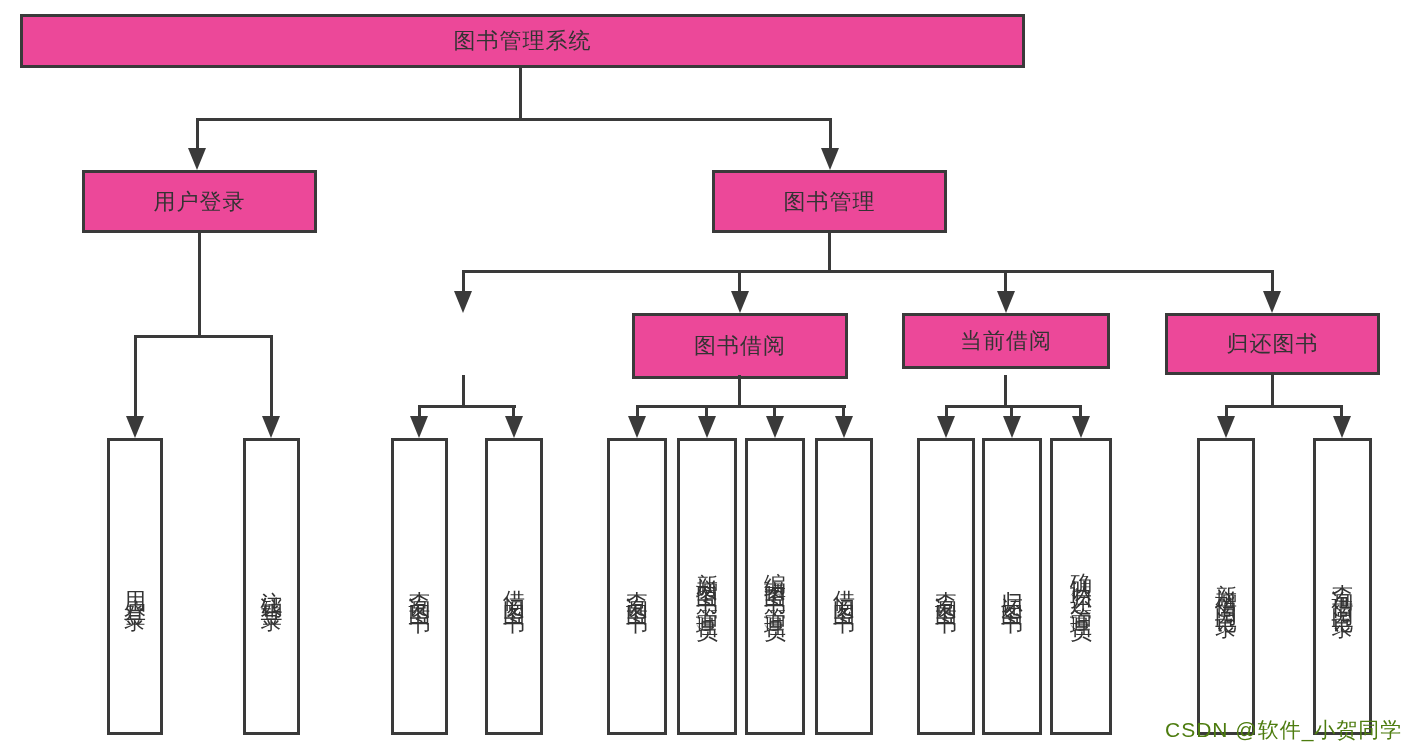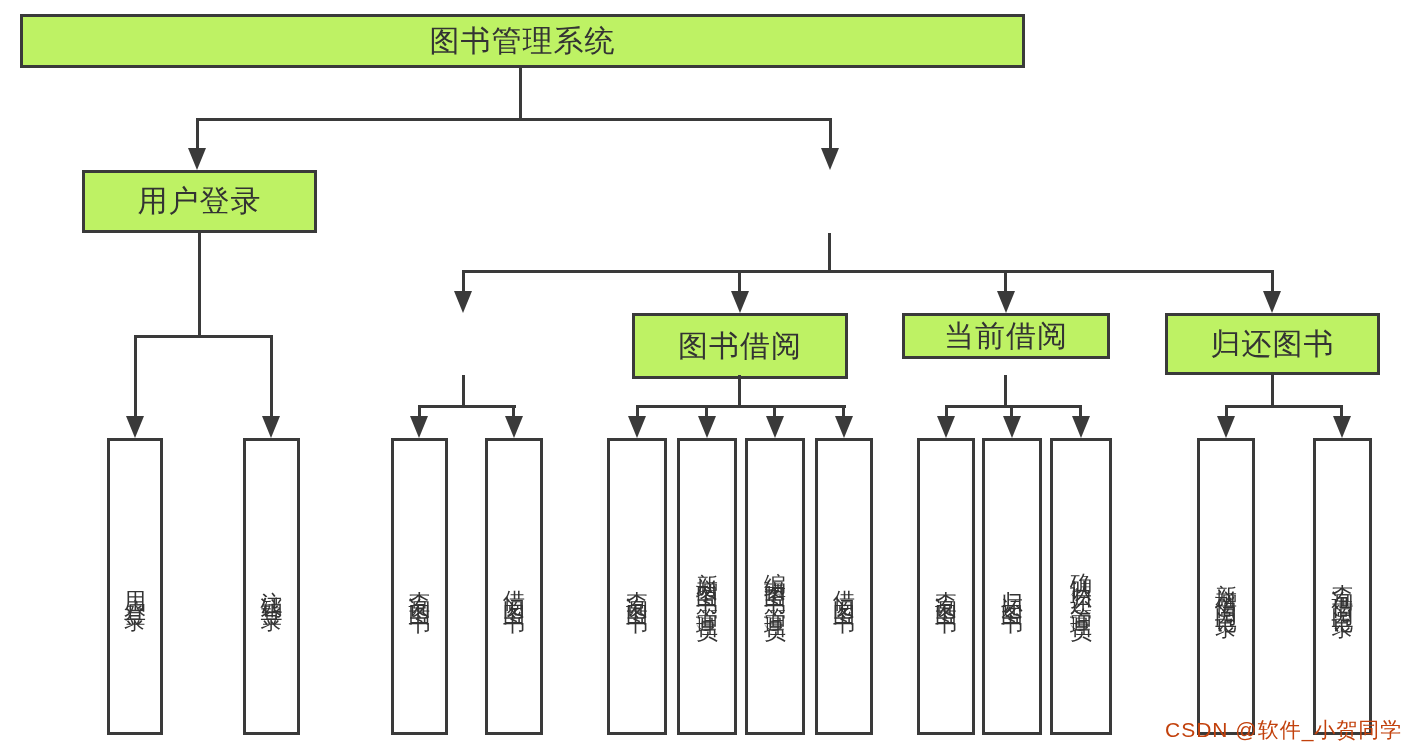--- a/index.html
+++ b/index.html
@@ -1,52 +1,53 @@
 <!DOCTYPE html>
 <html><head>
 <meta charset="utf-8">
 <style>
   html,body{margin:0;padding:0;background:#ffffff;}
   .canvas{
     position:relative;width:1405px;height:747px;background:#ffffff;overflow:hidden;
     font-family:"Liberation Sans",sans-serif;color:#333333;
   }
   .hbox{
-    position:absolute;box-sizing:border-box;background:#bef264;
+    position:absolute;box-sizing:border-box;background:#ec4899;
     border:3px solid #3a3a3a;display:flex;align-items:center;justify-content:center;
-    font-size:30px;letter-spacing:1px;white-space:nowrap;
+    font-size:22px;letter-spacing:1px;white-space:nowrap;
   }
   .vbox{
     position:absolute;box-sizing:border-box;background:#ffffff;
     border:3px solid #3a3a3a;display:flex;align-items:center;justify-content:center;
     writing-mode:vertical-rl;text-orientation:mixed;
     font-size:22px;letter-spacing:7px;top:438px;height:297px;
   }
   .ln{position:absolute;background:#3a3a3a;}
   .arrow{
     position:absolute;width:0;height:0;
     border-left:9px solid transparent;border-right:9px solid transparent;
     border-top:22px solid #3a3a3a;
   }
   .watermark{
     position:absolute;left:1165px;top:716px;font-size:21px;letter-spacing:1px;
-    color:#c2410c;white-space:nowrap;pointer-events:none;text-align:center;
+    color:#4d7c0f;white-space:nowrap;pointer-events:none;text-align:center;
   }
 </style>
 </head>
 <body>
 
 <div class="canvas">
 
   <div class="hbox" style="left:20px;top:14px;width:1005px;height:54px">图书管理系统</div>
 
   <div class="hbox" style="left:82px;top:170px;width:235px;height:63px">用户登录</div>
+  <div class="hbox" style="left:712px;top:170px;width:235px;height:63px">图书管理</div>
 
   <div class="hbox" style="left:632px;top:313px;width:216px;height:66px">图书借阅</div>
-  <div class="hbox" style="left:902px;top:313px;width:208px;height:46px">当前借阅</div>
+  <div class="hbox" style="left:902px;top:313px;width:208px;height:56px">当前借阅</div>
   <div class="hbox" style="left:1165px;top:313px;width:215px;height:62px">归还图书</div>
 
   <div class="vbox" style="left:107px;width:56px">用户登录</div>
   <div class="vbox" style="left:243px;width:57px">注销登录</div>
   <div class="vbox" style="left:391px;width:57px">查询图书</div>
   <div class="vbox" style="left:485px;width:58px">借阅图书</div>
   <div class="vbox" style="left:607px;width:60px">查询图书</div>
   <div class="vbox" style="left:677px;width:60px">新增图书（管理员）</div>
   <div class="vbox" style="left:745px;width:60px">编辑图书（管理员）</div>
   <div class="vbox" style="left:815px;width:58px">借阅图书</div>

